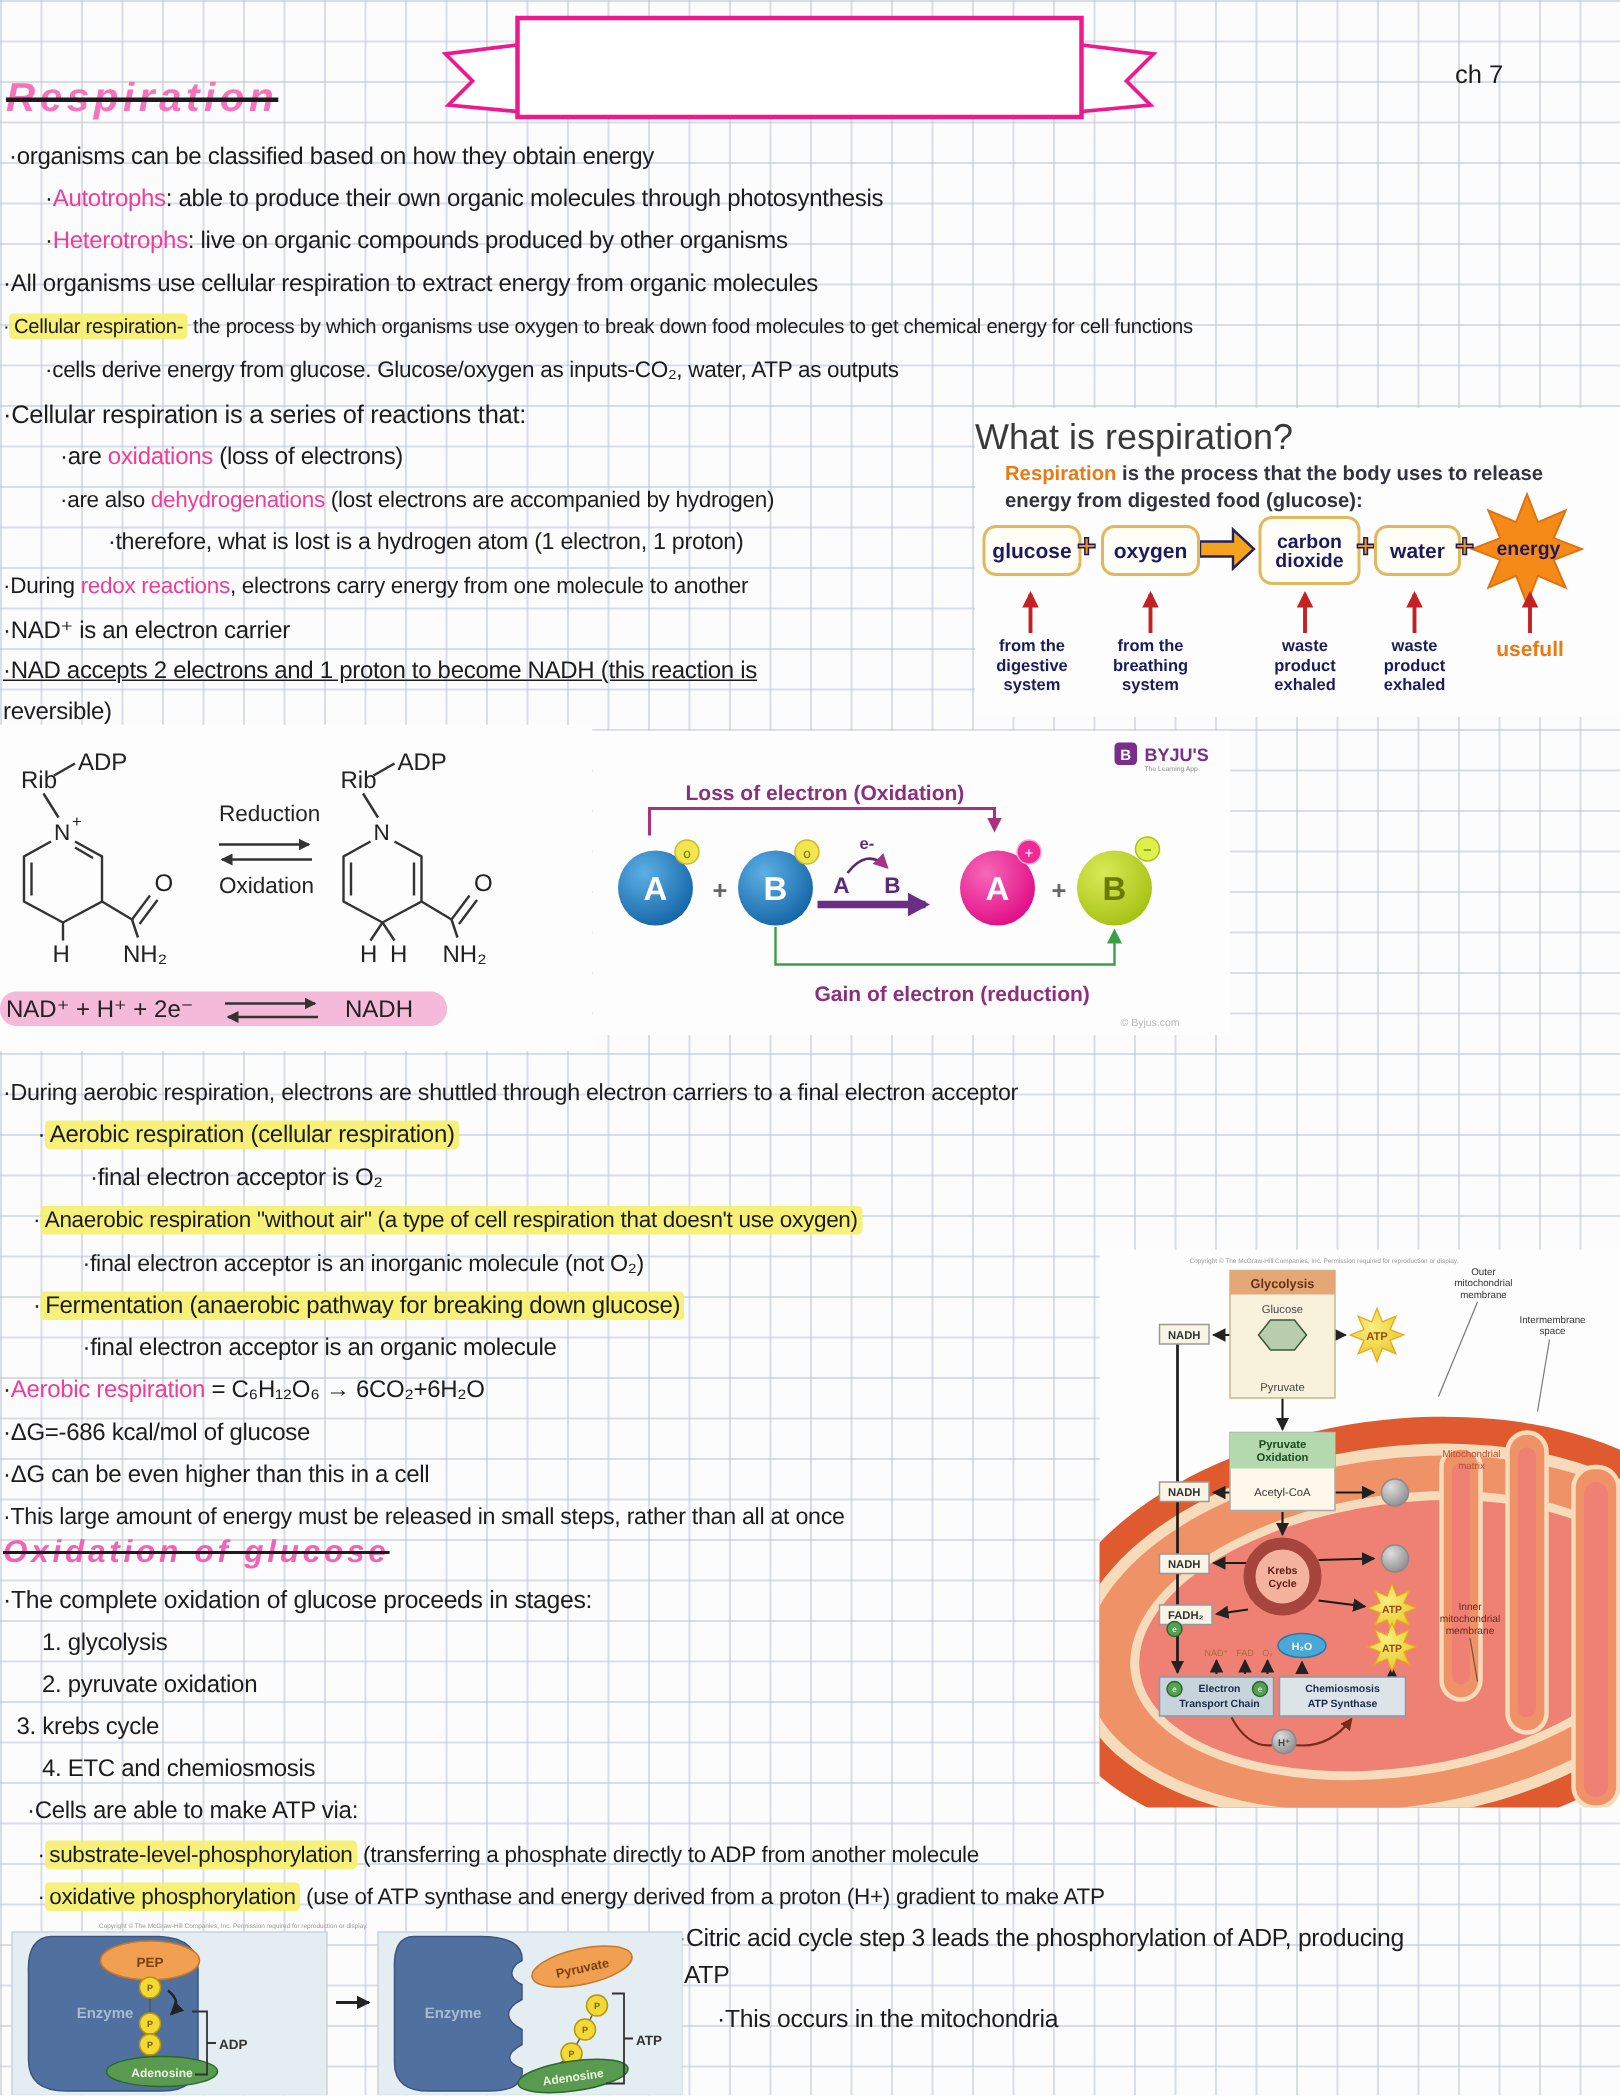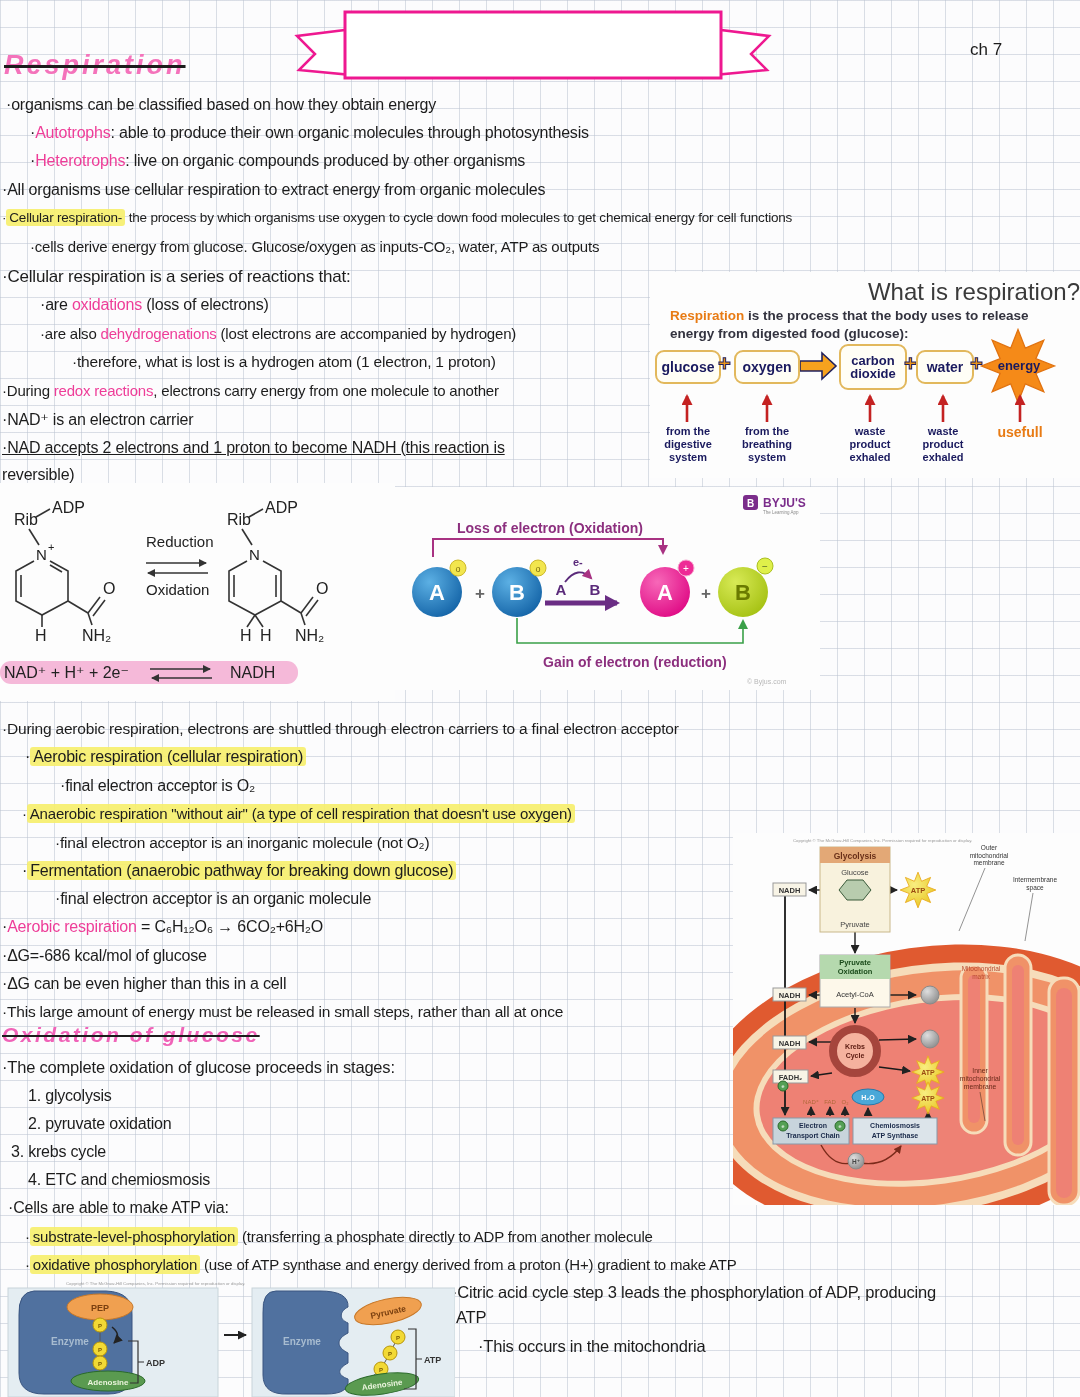--- a/index.html
+++ b/index.html
@@ -18,21 +18,21 @@
   .note-line .head{color:#f063b8;font-weight:bold;font-style:italic;font-size:21px;letter-spacing:2.5px;
     text-decoration:line-through;text-decoration-color:#1c1c1c;text-decoration-thickness:2px;}
   .banner-title{position:absolute;left:345px;top:16px;width:376px;text-align:center;
     font-size:40px;font-weight:bold;color:#ee1890;letter-spacing:1px;}
   .chapter{position:absolute;left:970px;top:40px;font-size:17px;color:#1c1c1c;}
   .crossed{position:absolute;left:4px;top:50px;font-size:27px;font-weight:bold;font-style:italic;
     color:#f473bb;letter-spacing:3px;text-decoration:line-through;
     text-decoration-color:#1c1c1c;text-decoration-thickness:2.5px;}
   
   .resp-panel{position:absolute;left:650px;top:272px;width:430px;height:206px;background:#fdfdfd;}
-  .rd-title{position:absolute;left:0;top:6px;width:430px;text-align:right;font-size:24px;color:#3a3a3a;}
+  .rd-title{position:absolute;left:0;top:6px;width:430px;text-align:left;font-size:24px;color:#3a3a3a;}
   .rd-intro{position:absolute;left:20px;top:36px;font-size:13.5px;color:#33333f;font-weight:bold;}
   .rd-intro .lead{color:#e87b14;}
   .rd-intro2{position:absolute;left:20px;top:54px;font-size:13.5px;color:#33333f;font-weight:bold;}
   .rd-box{position:absolute;border:2px solid #e2b85c;border-radius:9px;background:#fffef6;
     color:#1a1a5e;font-weight:bold;font-size:14px;display:flex;align-items:center;
     justify-content:center;text-align:center;line-height:1.0;}
   .rd-plus{position:absolute;font-size:22px;font-weight:bold;color:#e8941c;-webkit-text-stroke:1px #1a1a5e;}
   .rd-caption{position:absolute;width:82px;text-align:center;font-size:11px;font-weight:bold;
     color:#1a1a5e;line-height:1.18;}
   .rd-useful{position:absolute;left:330px;top:152px;width:80px;text-align:center;
@@ -99,21 +99,21 @@
     <rect x="62" y="4" width="376" height="66" fill="#fff" stroke="#ee1890" stroke-width="3"></rect>
   </svg>
   <div class="chapter">ch 7</div>
   <div class="crossed">Respiration</div>
 
   <div id="notes">
       <div class="note-line" style="left: 6px; top: 96px;"><span>·organisms can be classified based on how they obtain energy</span></div>
       <div class="note-line" style="left: 30px; top: 124px;"><span>·</span><span class="pink">Autotrophs</span><span>: able to produce their own organic molecules through photosynthesis</span></div>
       <div class="note-line" style="left: 30px; top: 152px;"><span>·</span><span class="pink">Heterotrophs</span><span>: live on organic compounds produced by other organisms</span></div>
       <div class="note-line" style="left: 2px; top: 181px;"><span>·All organisms use cellular respiration to extract energy from organic molecules</span></div>
-      <div class="note-line" style="left: 2px; top: 210px; font-size: 13.5px;"><span>·</span><span class="hl">Cellular respiration-</span><span> the process by which organisms use oxygen to cycle down food molecules to get chemical energy for cell functions</span></div>
+      <div class="note-line" style="left: 2px; top: 210px; font-size: 13.5px;"><span>·</span><span class="hl">Cellular respiration-</span><span> the process by which organisms use oxygen to break down food molecules to get chemical energy for cell functions</span></div>
       <div class="note-line" style="left: 30px; top: 238px; font-size: 15px;"><span>·cells derive energy from glucose. Glucose/oxygen as inputs-CO₂, water, ATP as outputs</span></div>
       <div class="note-line" style="left: 2px; top: 267px; font-size: 17px;"><span>·Cellular respiration is a series of reactions that:</span></div>
       <div class="note-line" style="left: 40px; top: 296px;"><span>·are </span><span class="pink">oxidations</span><span> (loss of electrons)</span></div>
       <div class="note-line" style="left: 40px; top: 325px; font-size: 15px; text-align: right;"><span>·are also </span><span class="pink">dehydrogenations</span><span> (lost electrons are accompanied by hydrogen)</span></div>
       <div class="note-line" style="left: 72px; top: 353px; font-size: 15.5px;"><span>·therefore, what is lost is a hydrogen atom (1 electron, 1 proton)</span></div>
       <div class="note-line" style="left: 2px; top: 382px; font-size: 15px;"><span>·During </span><span class="pink">redox reactions</span><span>, electrons carry energy from one molecule to another</span></div>
       <div class="note-line" style="left: 2px; top: 410px;"><span>·NAD⁺ is an electron carrier</span></div>
       <div class="note-line" style="left: 2px; top: 439px; text-decoration: underline;"><span>·NAD accepts 2 electrons and 1 proton to become NADH (this reaction is</span></div>
       <div class="note-line" style="left: 2px; top: 466px;"><span>reversible)</span></div>
       <div class="note-line" style="left: 2px; top: 720px; font-size: 15.5px;"><span>·During aerobic respiration, electrons are shuttled through electron carriers to a final electron acceptor</span></div>
@@ -126,21 +126,21 @@
       <div class="note-line" style="left: 2px; top: 918px;"><span>·</span><span class="pink">Aerobic respiration</span><span> = C₆H₁₂O₆ → 6CO₂+6H₂O</span></div>
       <div class="note-line" style="left: 2px; top: 947px;"><span>·ΔG=-686 kcal/mol of glucose</span></div>
       <div class="note-line" style="left: 2px; top: 975px;"><span>·ΔG can be even higher than this in a cell</span></div>
       <div class="note-line" style="left: 2px; top: 1003px; font-size: 15.5px;"><span>·This large amount of energy must be released in small steps, rather than all at once</span></div>
       <div class="note-line" style="left: 2px; top: 1023px;"><span class="head">Oxidation of glucose</span></div>
       <div class="note-line" style="left: 2px; top: 1058px; font-size: 16.5px;"><span>·The complete oxidation of glucose proceeds in stages:</span></div>
       <div class="note-line" style="left: 28px; top: 1087px;"><span>1. glycolysis</span></div>
       <div class="note-line" style="left: 28px; top: 1115px;"><span>2. pyruvate oxidation</span></div>
       <div class="note-line" style="left: 11px; top: 1143px;"><span>3. krebs cycle</span></div>
       <div class="note-line" style="left: 28px; top: 1171px;"><span>4. ETC and chemiosmosis</span></div>
-      <div class="note-line" style="left: 8px; top: 1199px; text-align: center;"><span>·Cells are able to make ATP via:</span></div>
+      <div class="note-line" style="left: 18px; top: 1199px; text-align: center;"><span>·Cells are able to make ATP via:</span></div>
       <div class="note-line" style="left: 25px; top: 1228px; font-size: 15px;"><span>·</span><span class="hl">substrate-level-phosphorylation</span><span> (transferring a phosphate directly to ADP from another molecule</span></div>
       <div class="note-line" style="left: 25px; top: 1256px; font-size: 15px;"><span>·</span><span class="hl">oxidative phosphorylation</span><span> (use of ATP synthase and energy derived from a proton (H+) gradient to make ATP</span></div>
       <div class="note-line" style="left: 452px; top: 1283px; font-size: 16.5px;"><span>·Citric acid cycle step 3 leads the phosphorylation of ADP, producing</span></div>
       <div class="note-line" style="left: 456px; top: 1308px; font-size: 16.5px;"><span>ATP</span></div>
       <div class="note-line" style="left: 478px; top: 1337px; font-size: 16.5px;"><span>·This occurs in the mitochondria</span></div>
     </div>
 
   <div class="resp-panel">
     <svg class="abs" style="left:0;top:0" width="430" height="206">
       <polygon points="0,9 22,9 22,1 36,14 22,27 22,19 0,19" transform="translate(150,80)" fill="#f6a21e" stroke="#22225e" stroke-width="1.6"></polygon>

